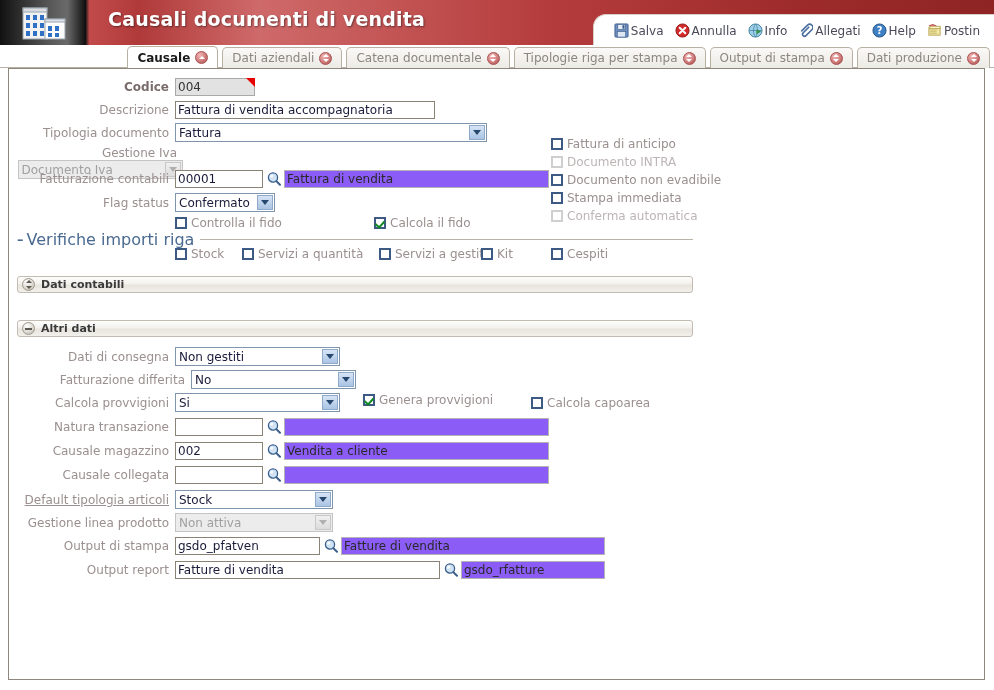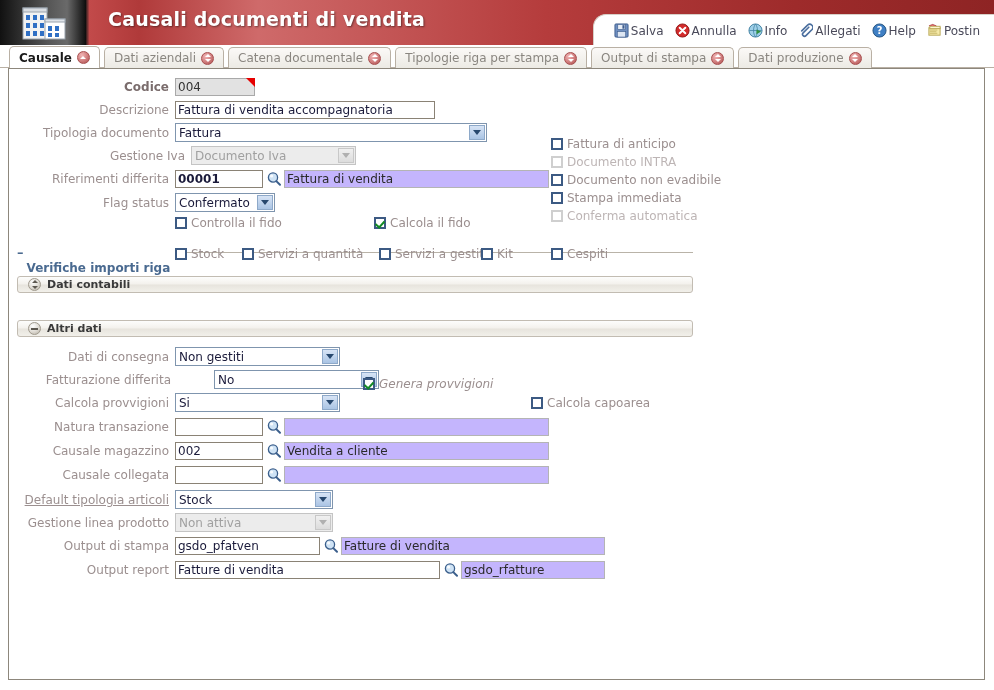--- a/index.html
+++ b/index.html
@@ -56,20 +56,21 @@
 
   
   .tabstrip {
     position: relative;
     height: 23px;
     background: #ffffff;
     border-bottom: 1px solid #b9b0a4;
     padding-left: 9px;
     display: flex; align-items: flex-end;
     box-sizing: border-box;
+    justify-content: flex-end;
   }
   .tab {
     display: flex; align-items: center; gap: 5px;
     height: 21px; box-sizing: border-box;
     padding: 0 9px;
     margin-right: 4px;
     border: 1px solid #b9b0a4;
     border-bottom: none;
     border-top-left-radius: 5px; border-top-right-radius: 5px;
     background: linear-gradient(to bottom, #fbf9f7, #eceae4);
@@ -137,21 +138,21 @@
     padding: 0 2px;
     line-height: 16px;
     outline: none;
   }
   .inp.ro {
     background: #e2e2e2;
     border: 1px solid #a9a9a9;
     color: #333;
   }
   .inp.grey {
-    background: #c4b5fd;
+    background: #8b5cf6;
     border: 1px solid #b4b4b4;
     color: #2a2a2a;
   }
   .codice-wrap { position: relative; display: inline-block; }
   .codice-corner {
     position: absolute; right: 0; top: 0;
     width: 0; height: 0;
     border-top: 9px solid #e60000;
     border-left: 9px solid transparent;
   }
@@ -224,34 +225,34 @@
   .cb-lab { margin-left: 4px; color: #9b8f8f; font-size: 12px; white-space: nowrap; }
   .cb-lab.dim { color: #bdb5b5; }
 
   
   .legend-row { position: absolute; display: flex; align-items: center; }
   .legend-toggle {
     color: #4a6a90; font-weight: bold; font-size: 13px;
     margin-right: 3px; cursor: pointer; line-height: 10px;
   }
   .legend-txt {
-    font-weight: bold; color: #4a6a90; font-size: 12px; white-space: nowrap; margin-top: 31px;
+    font-weight: normal; color: #4a6a90; font-size: 16px; white-space: nowrap;
   }
   .legend-line { height: 1px; background: #b9b3a8; flex: 1; margin-left: 6px; }
 
   
   .secbar {
     position: absolute;
     height: 17px;
     box-sizing: border-box;
     border: 1px solid #c2bcb2;
     border-radius: 3px;
     background: linear-gradient(to bottom, #fdfdfc 0%, #f3f1ec 48%, #e7e4dd 52%, #f2f0ea 100%);
     display: flex; align-items: center;
-    padding-left: 10px;
+    padding-left: 4px;
     cursor: pointer;
   }
   .secbar-ico {
     width: 13px; height: 13px; border-radius: 50%;
     background: radial-gradient(circle at 36% 28%, #ffffff, #dedad2 55%, #b4aea2 100%);
     border: 1px solid #a09a8e;
     box-sizing: border-box;
     position: relative;
     flex: none;
   }
@@ -415,33 +416,33 @@
   <div class="row" style="left:0; top:54px;">
     <div class="lab" style="width:160px;">Tipologia documento</div>
     <div class="sel" style="width:312px;">
       <span>Fattura</span>
       <span class="arrow">
             <i></i>
           </span>
     </div>
   </div>
 
-  <div class="row" style="left:16px; top:77px;">
+  <div class="row" style="left:8px; top:77px;flex-direction:column;">
     <div class="lab" style="width:160px;">Gestione Iva</div>
     <div class="sel disabled" style="width:165px;">
       <span>Documento Iva</span>
       <span class="arrow">
             <i></i>
           </span>
     </div>
   </div>
 
   <div class="row" style="left:0; top:101px;">
-    <div class="lab" style="width:160px;">Riferimenti differita</div>
-    <input class="inp" style="width: 88px; font-weight: bold;" value="00001">
+    <div class="lab" style="width:160px;">Fatturazione contabili</div>
+    <input class="inp" style="width: 88px;" value="00001">
     <span class="mag">
       <svg width="16" height="16" viewBox="0 0 16 16">
         <circle cx="7" cy="6.5" r="4.6" fill="#cfe3f5" stroke="#3b5f8c" stroke-width="1.3"></circle>
         <circle cx="5.6" cy="5" r="1.6" fill="#ffffff" opacity=".85"></circle>
         <path d="M10.3 10.1 L14 13.8" stroke="#3b5f8c" stroke-width="2" stroke-linecap="round"></path>
       </svg>
     </span>
     <div class="inp grey" style="width:265px; display:flex; align-items:center; height:18px;">Fattura di vendita</div>
   </div>
 
@@ -548,41 +549,41 @@
   <div class="row" style="left:0; top:278px;align-items:center;">
     <div class="lab" style="width:160px;">Dati di consegna</div>
     <div class="sel" style="width:165px;">
       <span>Non gestiti</span>
       <span class="arrow">
             <i></i>
           </span>
     </div>
   </div>
 
-  <div class="row" style="left:2px; top:301px;gap:37px;">
+  <div class="row" style="left:16px; top:301px;">
     <div class="lab" style="width:160px;">Fatturazione differita</div>
     <div class="sel" style="width:165px;">
       <span>No</span>
       <span class="arrow">
             <i></i>
           </span>
     </div>
   </div>
 
   <div class="row" style="left:0; top:324px;">
     <div class="lab" style="width:160px;">Calcola provvigioni</div>
     <div class="sel" style="width:165px;">
       <span>Si</span>
       <span class="arrow">
             <i></i>
           </span>
     </div>
   </div>
 
-  <div class="row" style="left:354px; top:308px;font-style:italic;">
+  <div class="row" style="left:354px; top:324px;">
     <span class="cb">
       <span class="cbx checked"></span>
       <span class="cb-lab">Genera provvigioni</span>
     </span>
   </div>
   <div class="row" style="left:522px; top:327px;">
     <span class="cb">
       <span class="cbx"></span>
       <span class="cb-lab">Calcola capoarea</span>
     </span>

